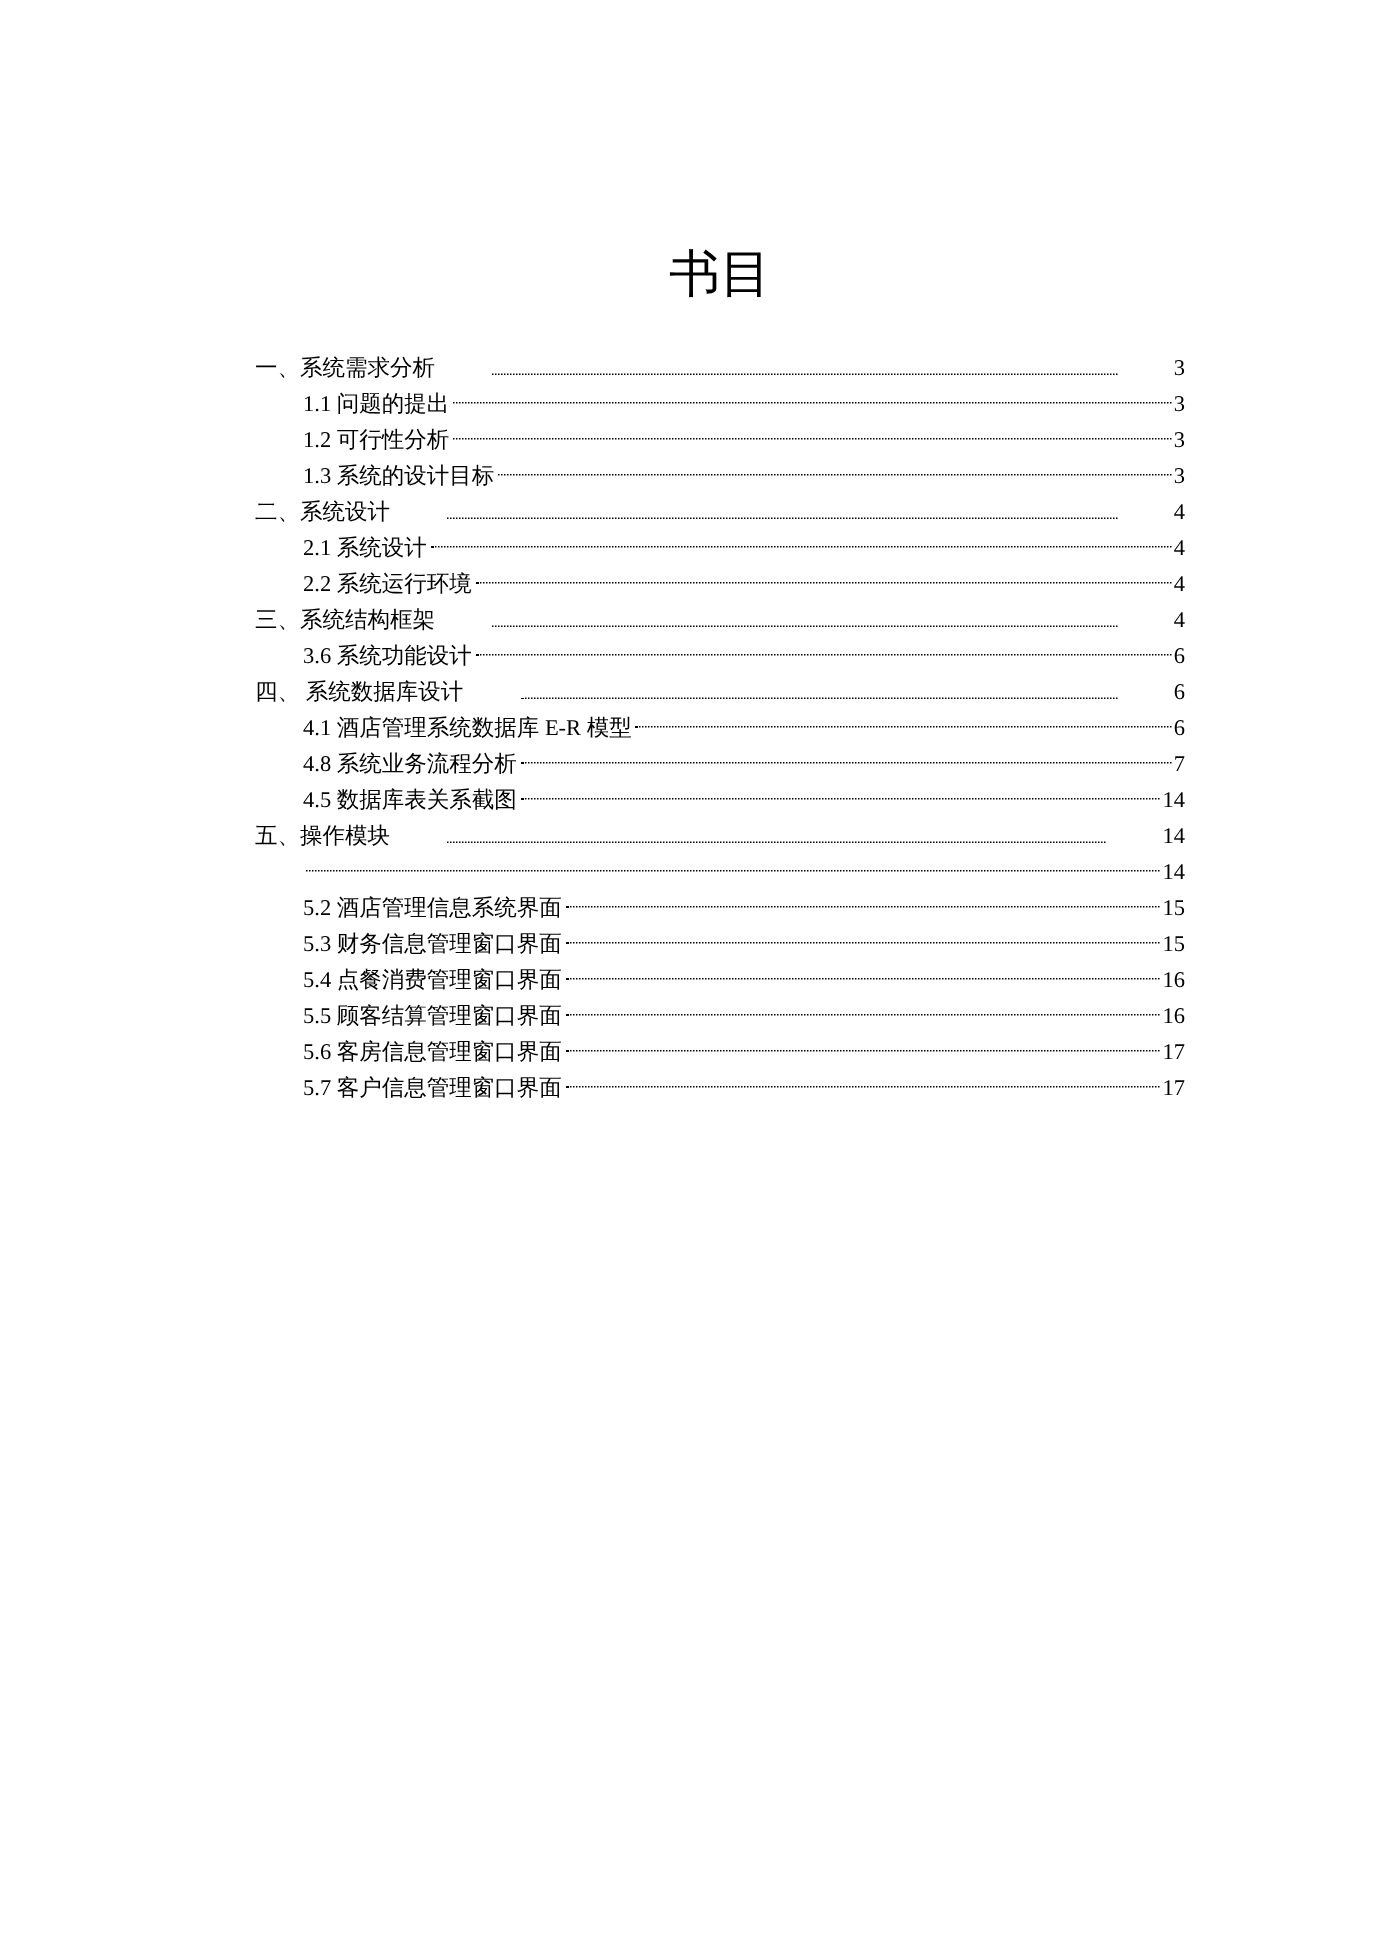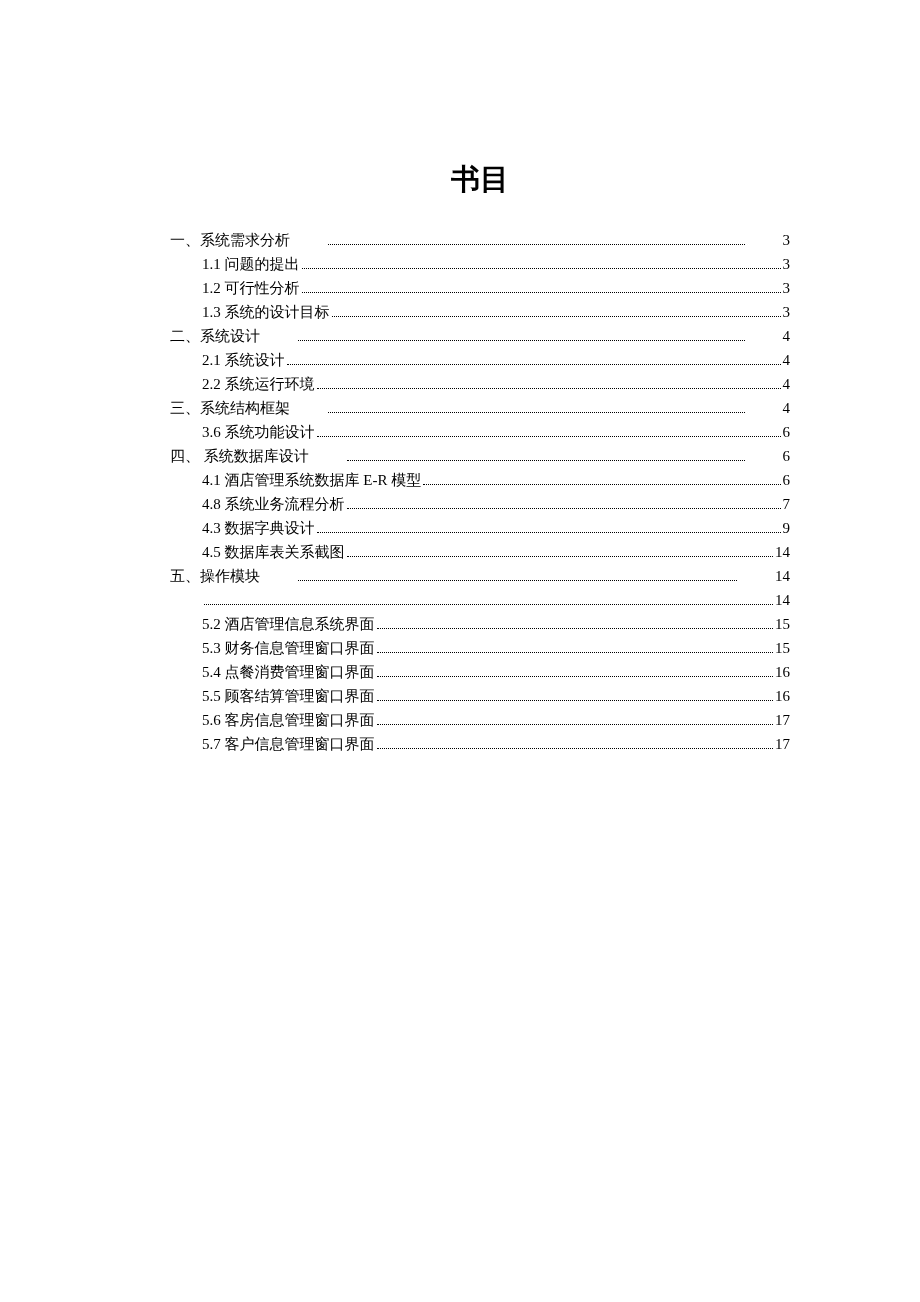--- a/index.html
+++ b/index.html
@@ -12,39 +12,40 @@
       font-family: "SimSun", "宋体", serif;
       width: 920px;
       height: 1302px;
       position: relative;
     }
     .page {
       padding: 160px 130px 0 170px;
     }
     .title {
       text-align: center;
-      font-size: 29px;
-      font-weight: bold;
+      font-size: 34px;
+      font-weight: normal;
       margin-bottom: 28px;
       font-family: "SimSun", "宋体", serif;
     }
     .toc-line {
       display: flex;
       align-items: baseline;
       font-size: 15px;
       line-height: 1.6;
       margin-bottom: 0px;
       color: #000;
     }
     .toc-line.level-1 {
       padding-left: 0;
       gap: 36px;
     }
     .toc-line.level-2 {
       padding-left: 32px;
+      align-items: center;
     }
     .toc-label {
       white-space: nowrap;
     }
     .toc-dots {
       flex: 1;
       border-bottom: 1.5px dotted #000;
       margin: 0 2px 4px 2px;
       min-width: 10px;
     }
@@ -112,25 +113,20 @@
         <span class="toc-label">4.1 酒店管理系统数据库 E-R 模型</span>
         <span class="toc-dots"></span>
         <span class="toc-page">6</span>
       </div>
       <div class="toc-line level-2">
         <span class="toc-label">4.8 系统业务流程分析</span>
         <span class="toc-dots"></span>
         <span class="toc-page">7</span>
       </div>
       <div class="toc-line level-2">
-        <span class="toc-label">4.3  数据字典设计</span>
-        <span class="toc-dots"></span>
-        <span class="toc-page">9</span>
-      </div>
-      <div class="toc-line level-2">
         <span class="toc-label">4.5  数据库表关系截图</span>
         <span class="toc-dots"></span>
         <span class="toc-page">14</span>
       </div>
       <div class="toc-line level-1">
         <span class="toc-label">五、操作模块</span>
         <span class="toc-dots"></span>
         <span class="toc-page">14</span>
       </div>
       <div class="toc-line level-2">

